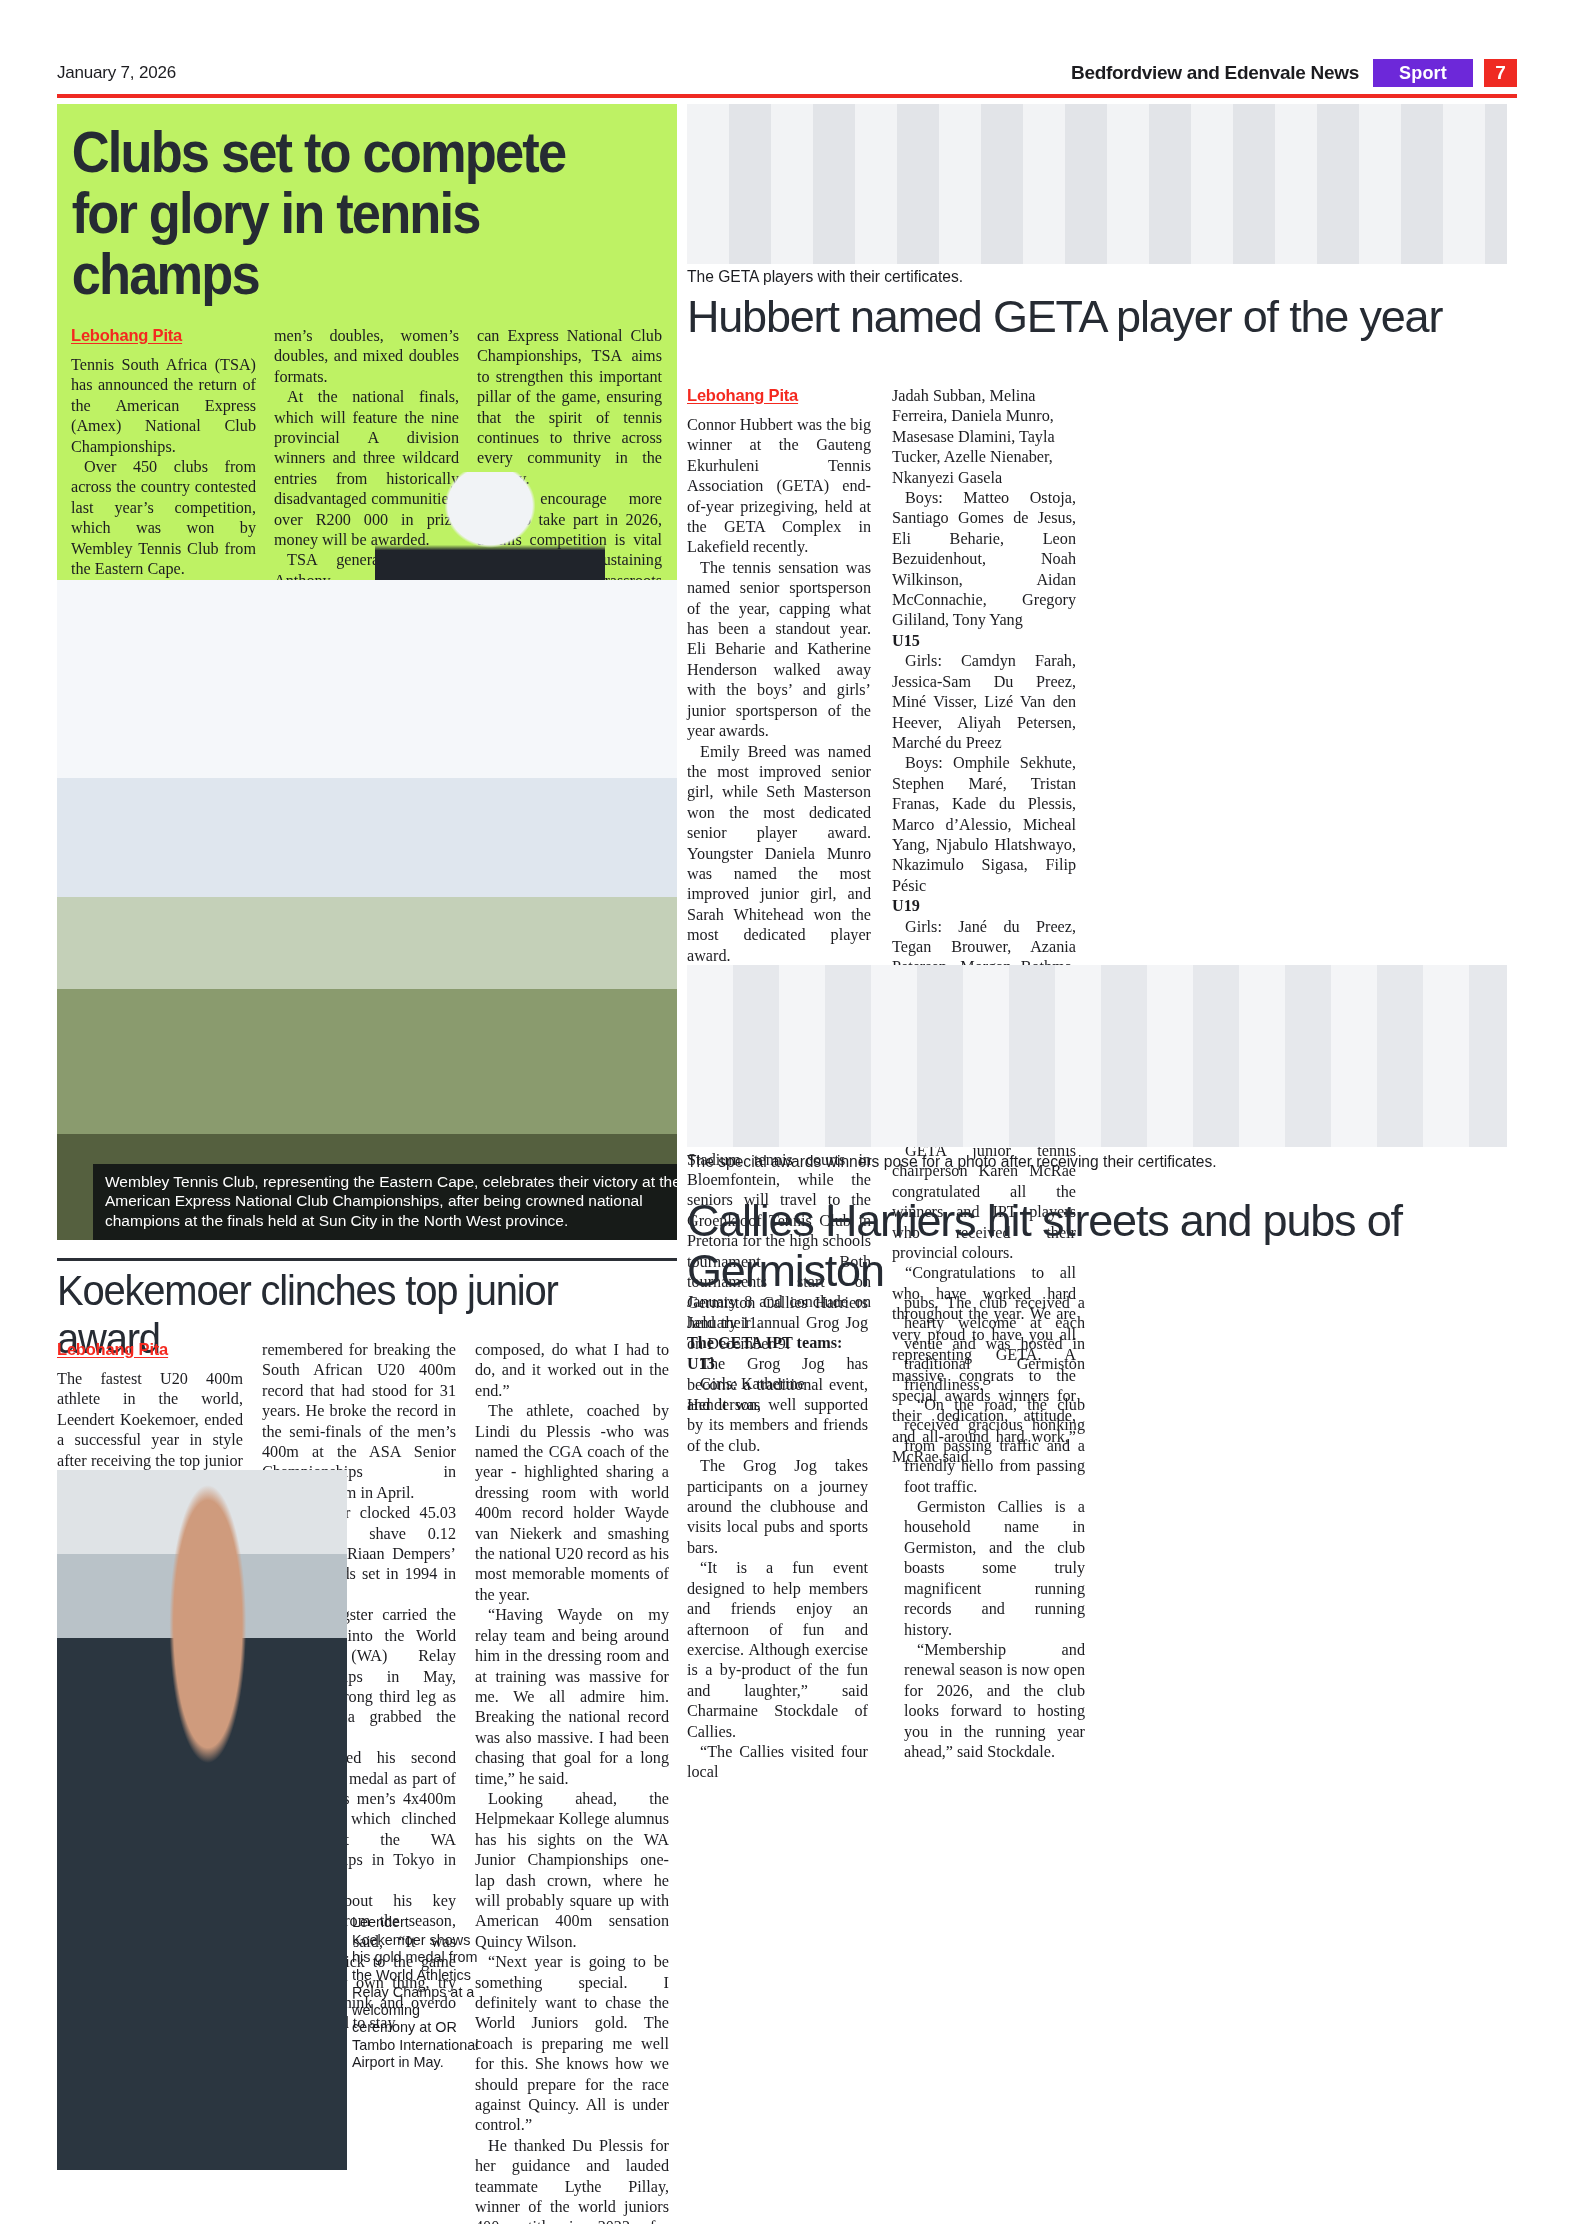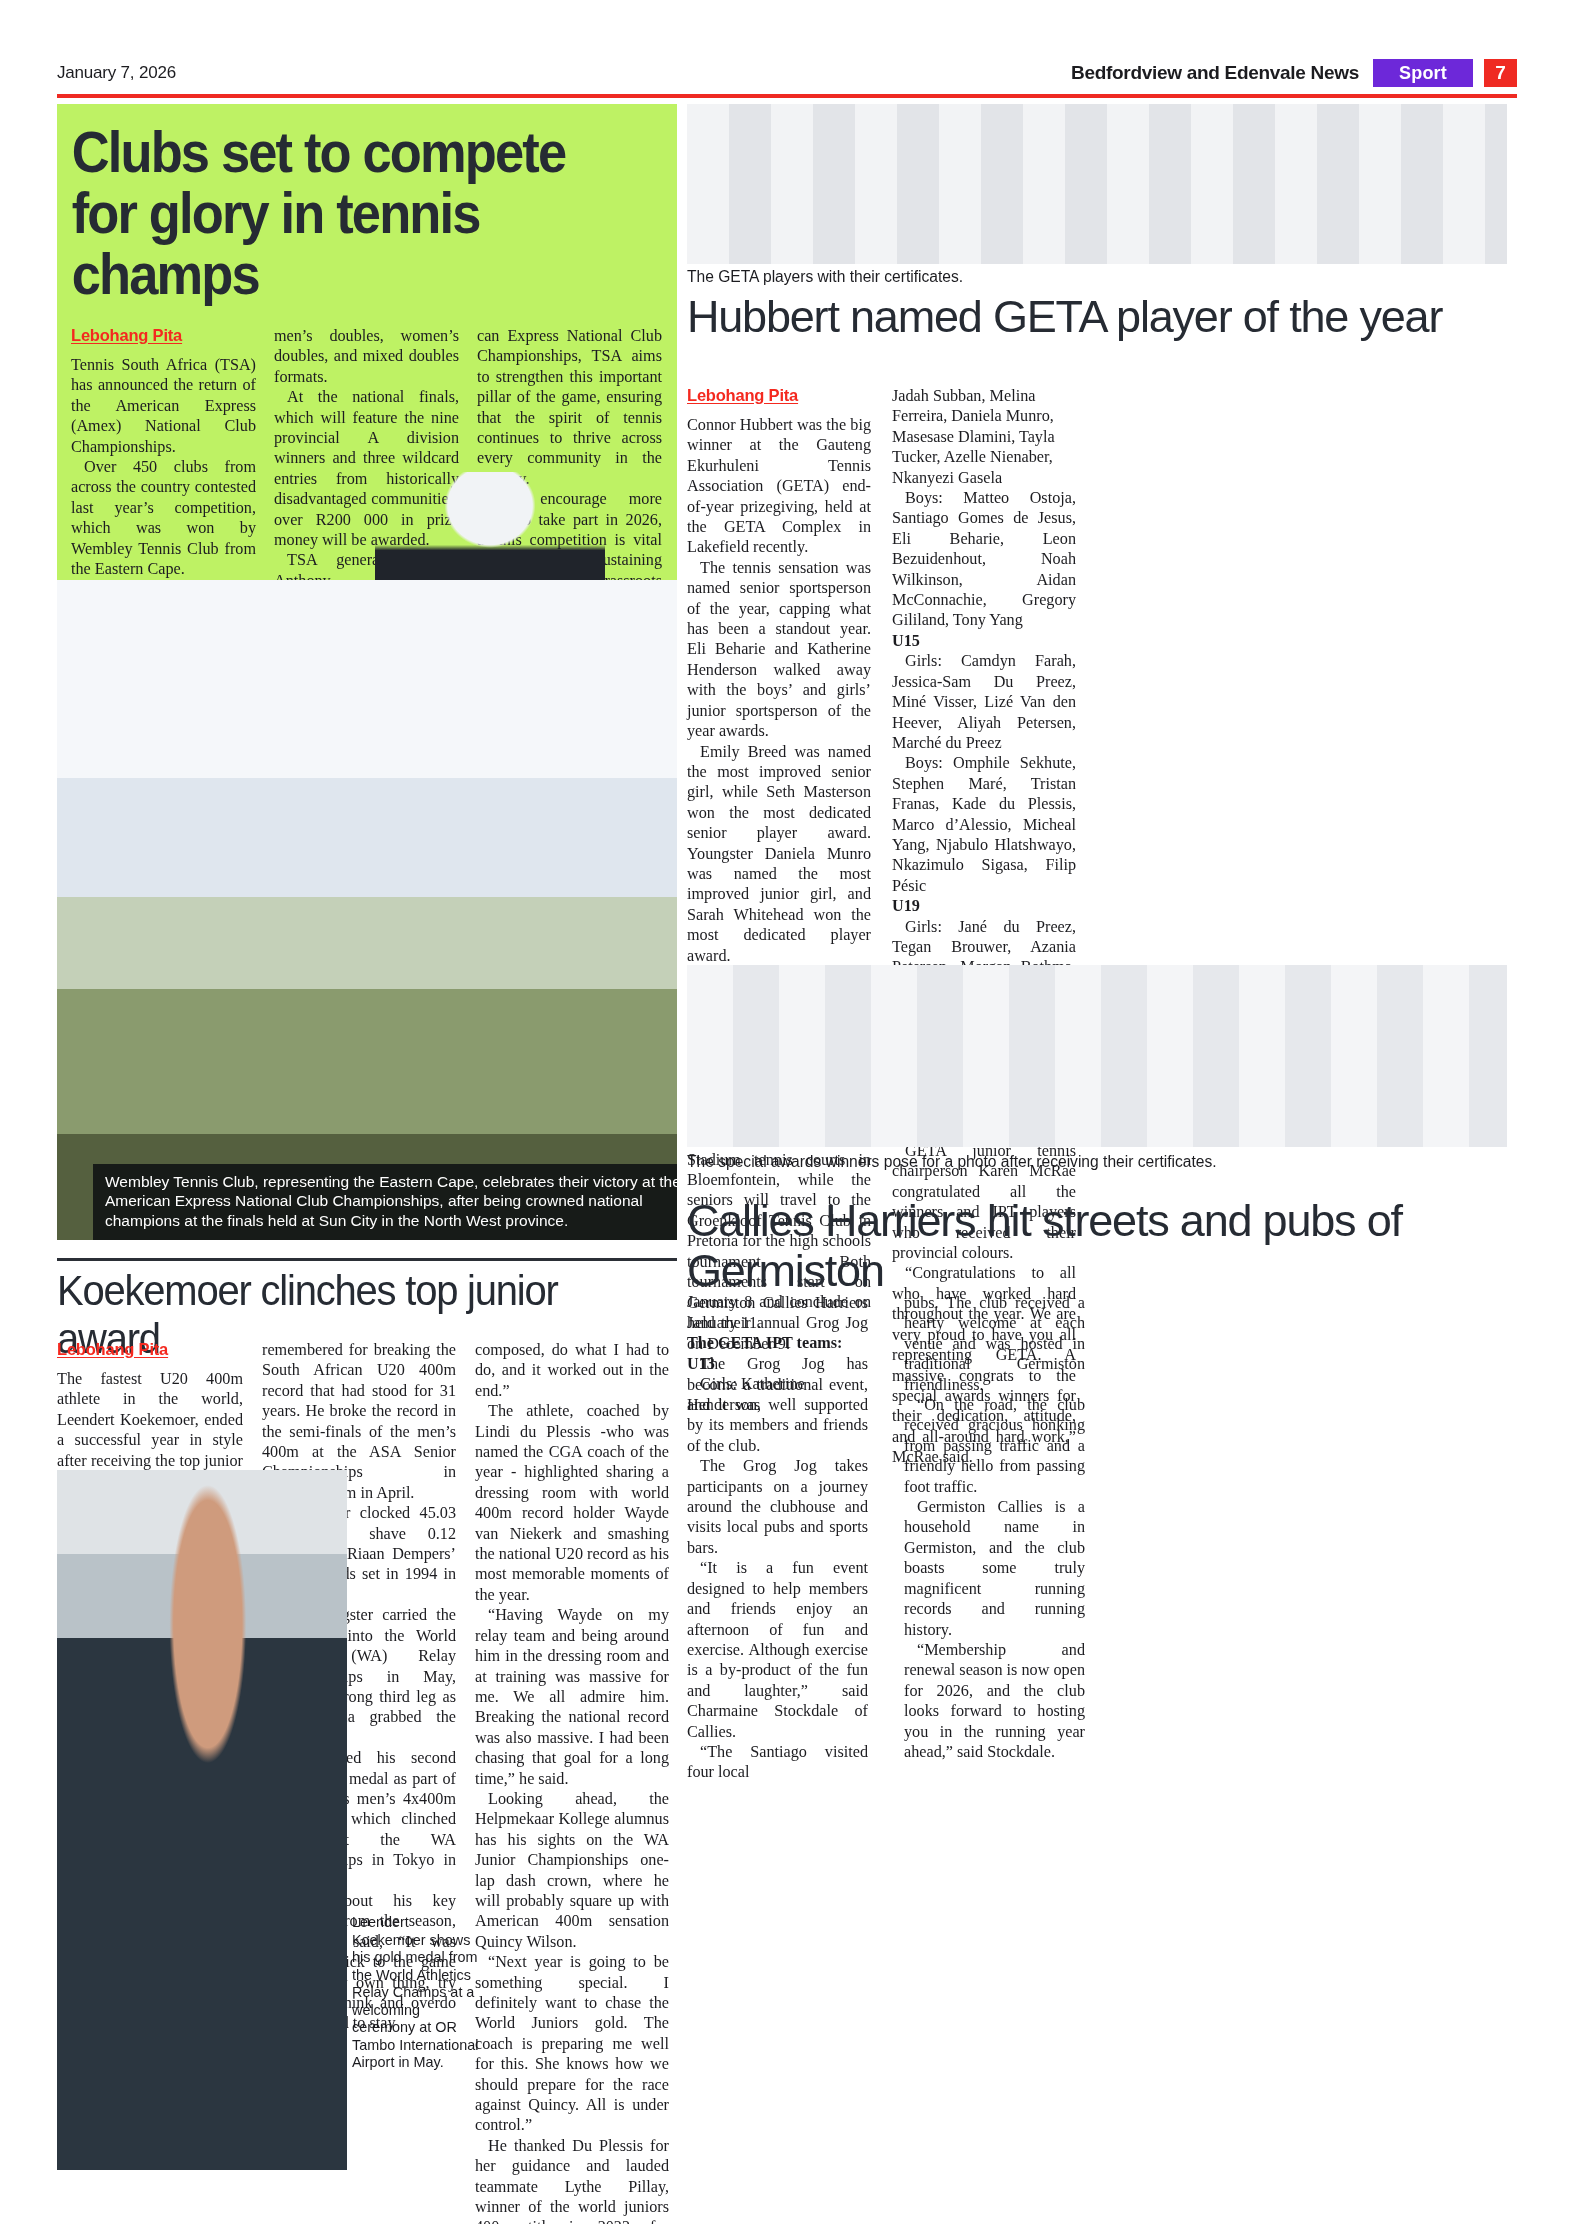--- a/index.html
+++ b/index.html
@@ -312,21 +312,21 @@
   </div>
   <div class="rcap2">The special awards winners pose for a photo after receiving their certificates.</div>
 
   <div class="a4-head">Callies Harriers hit streets and pubs of Germiston</div>
   <div class="a4-cols">
     <div class="col c1">
       <p class="body first">Germiston Callies Harriers held their annual Grog Jog on December 9.</p>
       <p class="body">The Grog Jog has become a traditional event, and it was well supported by its members and friends of the club.</p>
       <p class="body">The Grog Jog takes participants on a journey around the clubhouse and visits local pubs and sports bars.</p>
       <p class="body">“It is a fun event designed to help members and friends enjoy an afternoon of fun and exercise. Although exercise is a by-product of the fun and laughter,” said Charmaine Stockdale of Callies.</p>
-      <p class="body">“The Santiago visited four local</p>
+      <p class="body">“The Callies visited four local</p>
     </div>
     <div class="col c2">
       <p class="body first">pubs. The club received a hearty welcome at each venue and was hosted in traditional Germiston friendliness.</p>
       <p class="body">“On the road, the club received gracious honking from passing traffic and a friendly hello from passing foot traffic.</p>
       <p class="body">Germiston Callies is a household name in Germiston, and the club boasts some truly magnificent running records and running history.</p>
       <p class="body">“Membership and renewal season is now open for 2026, and the club looks forward to hosting you in the running year ahead,” said Stockdale.</p>
     </div>
   </div>
 
 </div>

